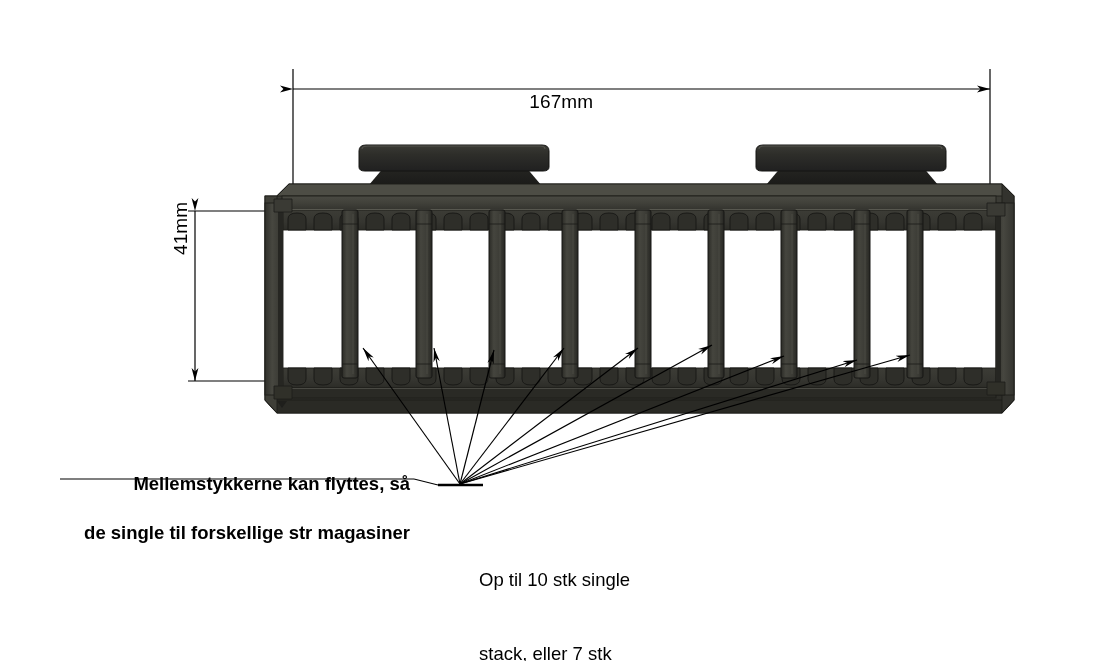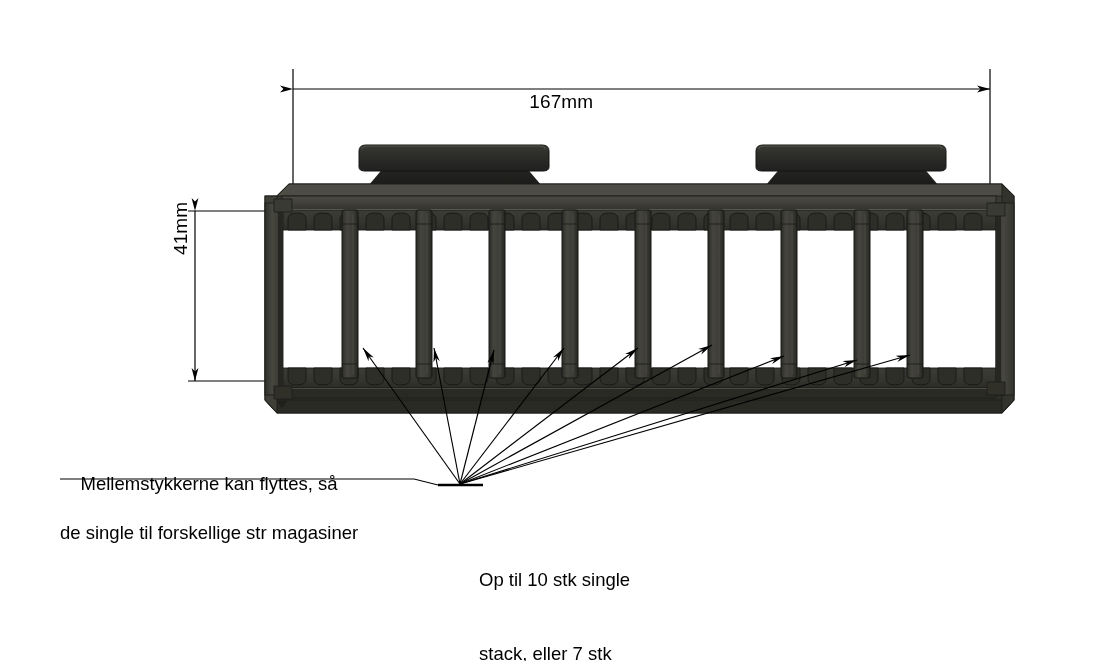--- a/index.html
+++ b/index.html
@@ -37,21 +37,23 @@
     left:152px;top:255px;
     font-size:19px;
     transform:rotate(-90deg);
     transform-origin:left top;
     letter-spacing:0.1px;
   }
 
   
   #note-a{
     left:44px;top:447px;width:350px;
+    text-align:right;
     font-size:18.5px;
+    font-weight:bold;
   }
   #note-a .l2{display:block;}
 
   
   #note-b{
     left:463px;top:518px;width:300px;
     text-align:left;
     font-size:18.5px;
   }
   #note-b span{display:block;}

